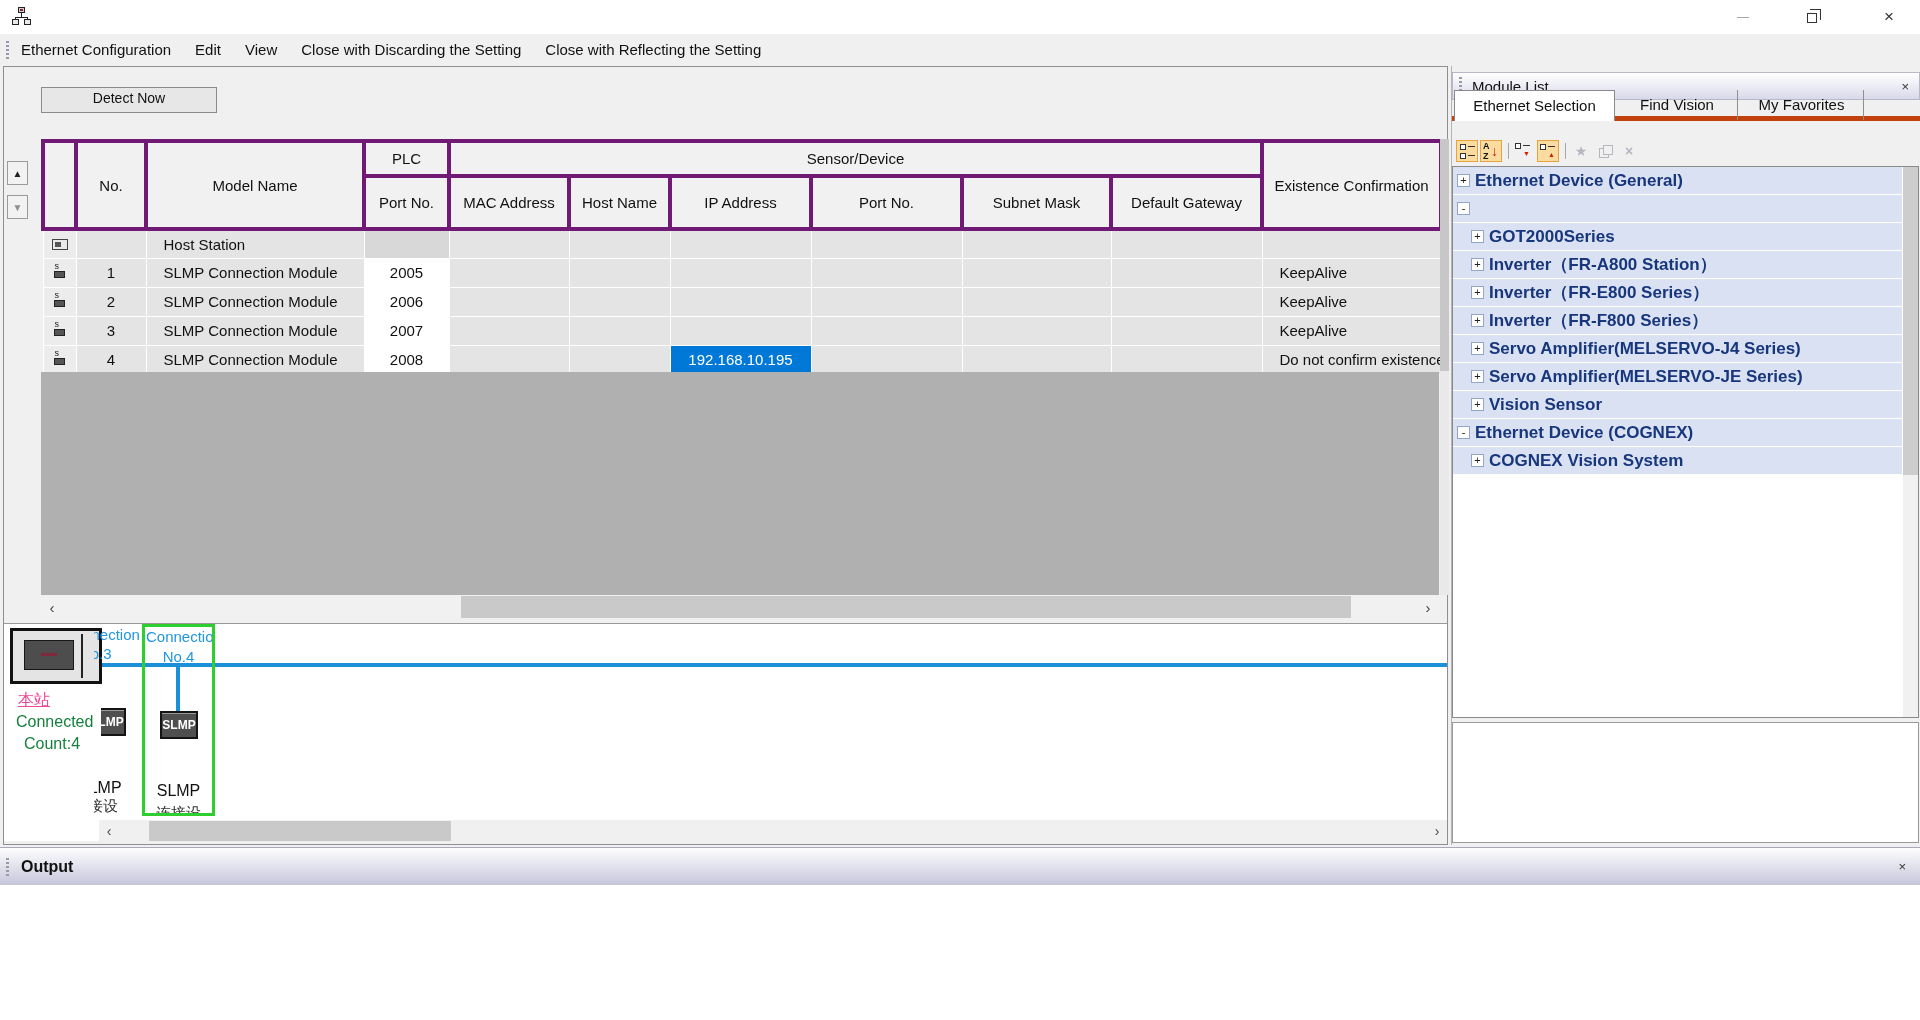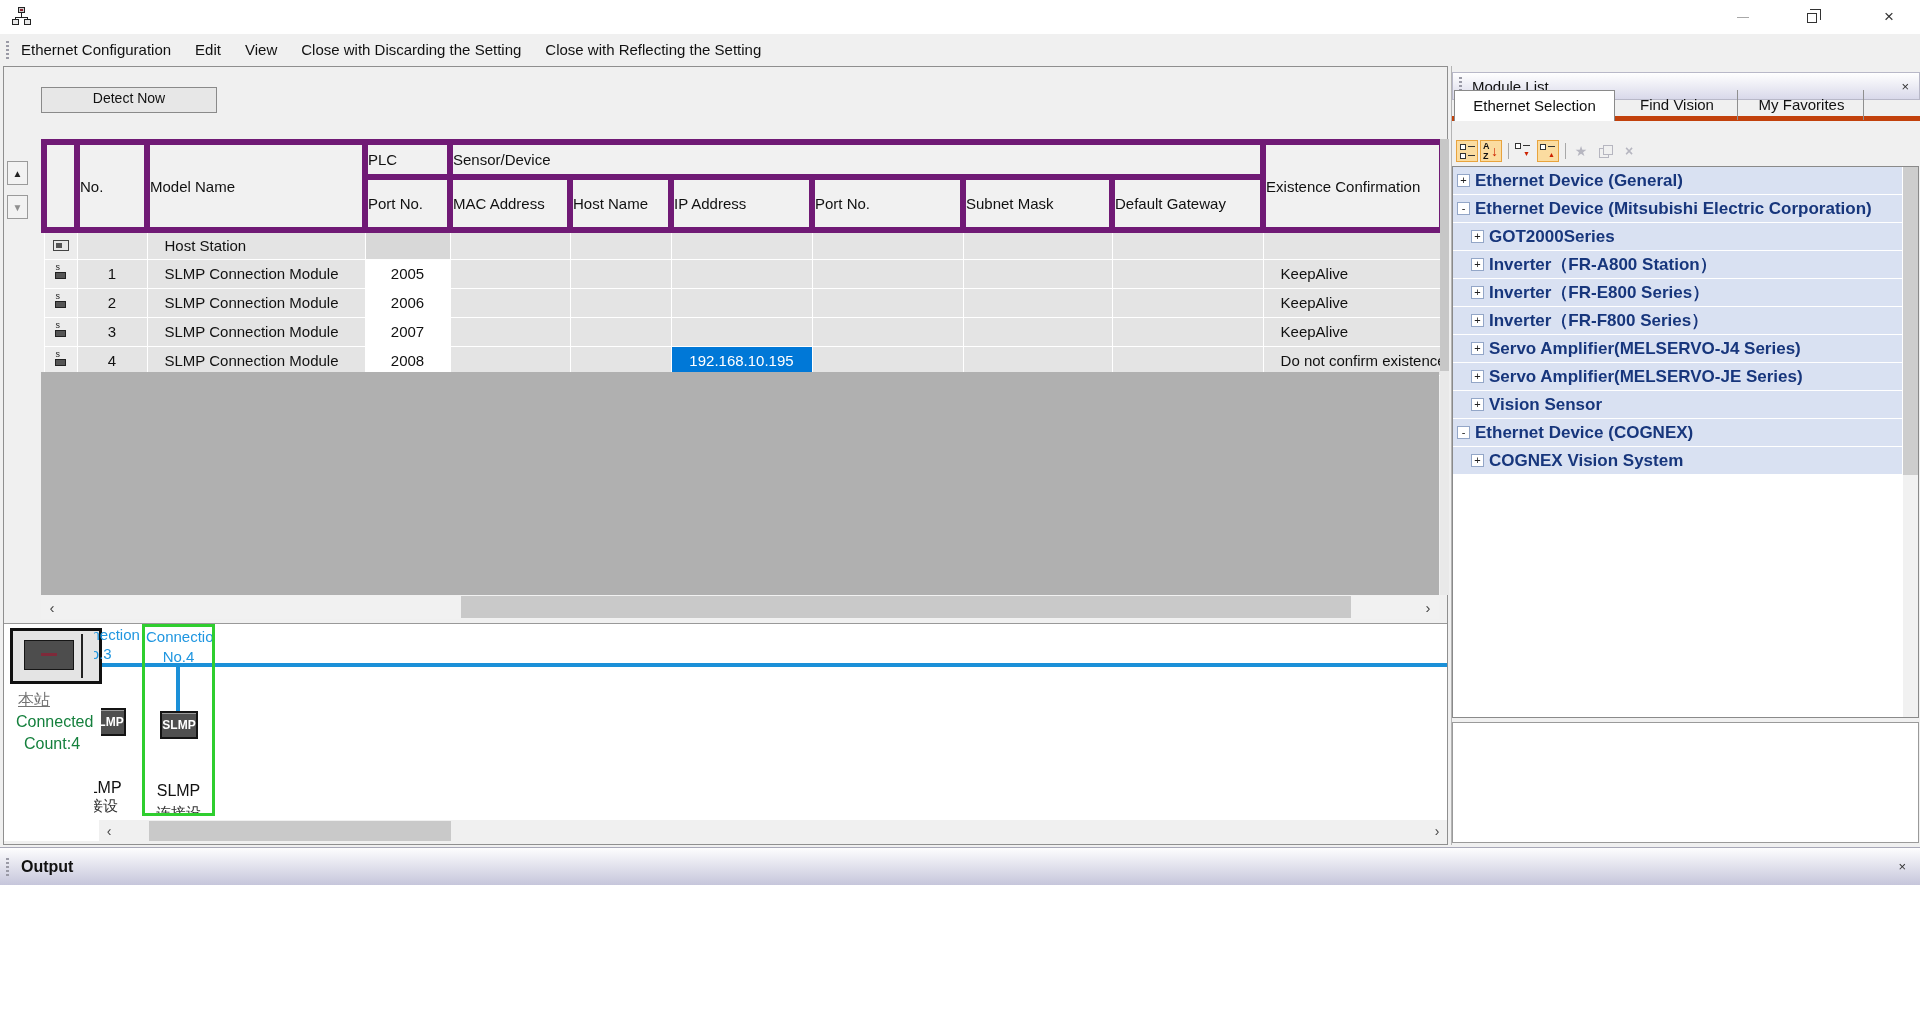--- a/index.html
+++ b/index.html
@@ -38,21 +38,21 @@
   
   .main { left:3px; top:66px; width:1445px; height:779px; background:#f0f0f0; border:1px solid #8f8f8f; }
   .detect-btn { left:37px; top:20px; width:176px; height:26px; background:#e7e7e7; border:1px solid #8a8a8a; font-size:14px; text-align:center; line-height:20px; }
   .rowbtn { left:3px; width:21px; height:24px; background:#f2f2f2; border:1px solid #9a9a9a; font-size:10px; display:flex; align-items:center; justify-content:center; }
   .rowbtn.up { top:94px; color:#222; }
   .rowbtn.dn { top:128px; color:#8f8f8f; }
 
   
   .cfg-table { left:37px; top:72px; border-collapse:collapse; table-layout:fixed; width:1398px; font-size:15px; }
   .cfg-table td { overflow:hidden; white-space:nowrap; }
-  .cfg-table thead td { background:#f1f1f1; border:6px solid #701a75; text-align:left; vertical-align:middle; }
+  .cfg-table thead td { background:#f1f1f1; border:4px solid #701a75; text-align:center; vertical-align:middle; }
   .cfg-table .h1 td { height:35px; }
   .cfg-table .h2 td { height:53px; }
   .cfg-table tbody td { background:#e4e4e4; border:1px solid #ffffff; height:29px; padding:0 17px; }
   .cfg-table tbody td.iconc { background:#ececec; text-align:center; padding:0; }
   .cfg-table tbody td.noc { text-align:center; }
   .cfg-table tbody td.portc { background:#ffffff; text-align:center; }
   .cfg-table tbody tr.hostrow td.portc { background:#d8d8d8; }
   .cfg-table tbody td.ipc { text-align:center; }
   .cfg-table tbody td.ipc.sel { background:#0078d7; color:#fff; }
   .hosticon { display:inline-block; position:relative; width:16px; height:11px; border:1px solid #444; background:#e8e8e8; }
@@ -70,21 +70,21 @@
   .hscroll .arr.l { left:0; } .hscroll .arr.r { right:0; }
   .hscroll .thumb { position:absolute; left:420px; top:1px; width:890px; height:22px; background:#c9c9c9; }
 
   
   .diagram { left:0px; top:556px; width:1443px; height:218px; background:#ffffff; border-top:1px solid #999; overflow:hidden; }
   .trunk { left:97px; top:39px; width:1346px; height:4px; background:#1b90d8; }
   .hostimg { left:6px; top:4px; width:92px; height:56px; border:3px solid #111; background:#e4e4e4; }
   .hostimg .mod { position:absolute; left:11px; top:9px; width:50px; height:30px; background:#4d4d4d; border:1px solid #161616; }
   .hostimg .mod::after { content:""; position:absolute; left:16px; top:12px; width:16px; height:3px; background:#7e2a3a; }
   .hostimg .div { position:absolute; left:68px; top:3px; width:2px; height:44px; background:#222; }
-  .hostlabel { left:14px; top:66px; font-size:16px; color:#737373;text-decoration:underline; }
+  .hostlabel { left:14px; top:66px; font-size:16px; color:#ec4899;text-decoration:underline; }
   .connlabel { font-size:16px; color:#15803d; }
   .cl1 { left:12px; top:89px; } .cl2 { left:20px; top:111px; }
   .bluetext { color:#1f96e0; font-size:15px; white-space:nowrap; }
   .conn3wrap { left:90px; top:2px; width:48px; height:44px; overflow:hidden; }
   .conn3wrap .l1 { display:block; margin-left:-30px; }
   .conn3wrap .l2 { display:block; margin-left:-14px; margin-top:2px; }
   .greenbox { left:138px; top:0px; width:73px; height:192px; border:3px solid #2fce2f; overflow:hidden; }
   .greenbox .l1 { position:absolute; left:1px; top:1px; width:66px; }
   .greenbox .l2 { position:absolute; left:0; top:21px; width:67px; text-align:center; }
   .greenbox .vline { position:absolute; left:31px; top:40px; width:4px; height:44px; background:#1b90d8; }
@@ -376,21 +376,20 @@
     <div class="gicon" style="font-weight:bold">×</div>
   </div>
 
   <div class="abs treebox">
     <div class="trow">
       <span class="ebox">+</span>
       <span class="lbl">Ethernet Device (General)</span>
     </div>
     <div class="trow">
       <span class="ebox">-</span>
-      <span class="lbl">Ethernet Device (Mitsubishi Electric Corporation)</span>
     </div>
     <div class="trow lvl1">
       <span class="ebox">+</span>
       <span class="lbl">GOT2000Series</span>
     </div>
     <div class="trow lvl1">
       <span class="ebox">+</span>
       <span class="lbl">Inverter（FR-A800 Station）</span>
     </div>
     <div class="trow lvl1">

